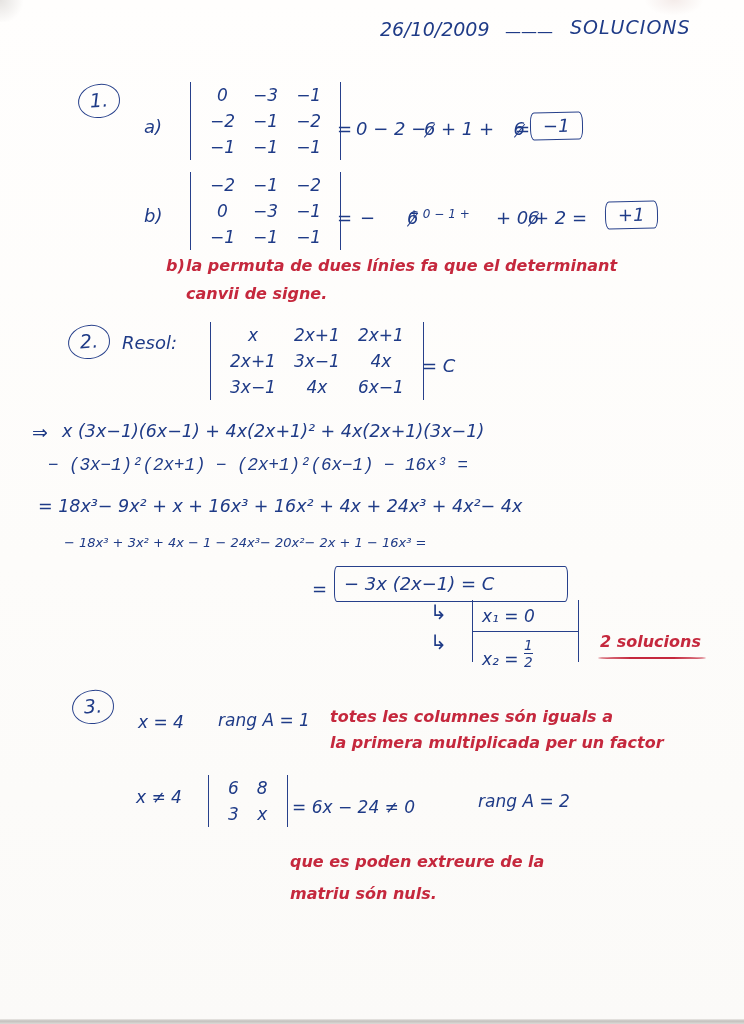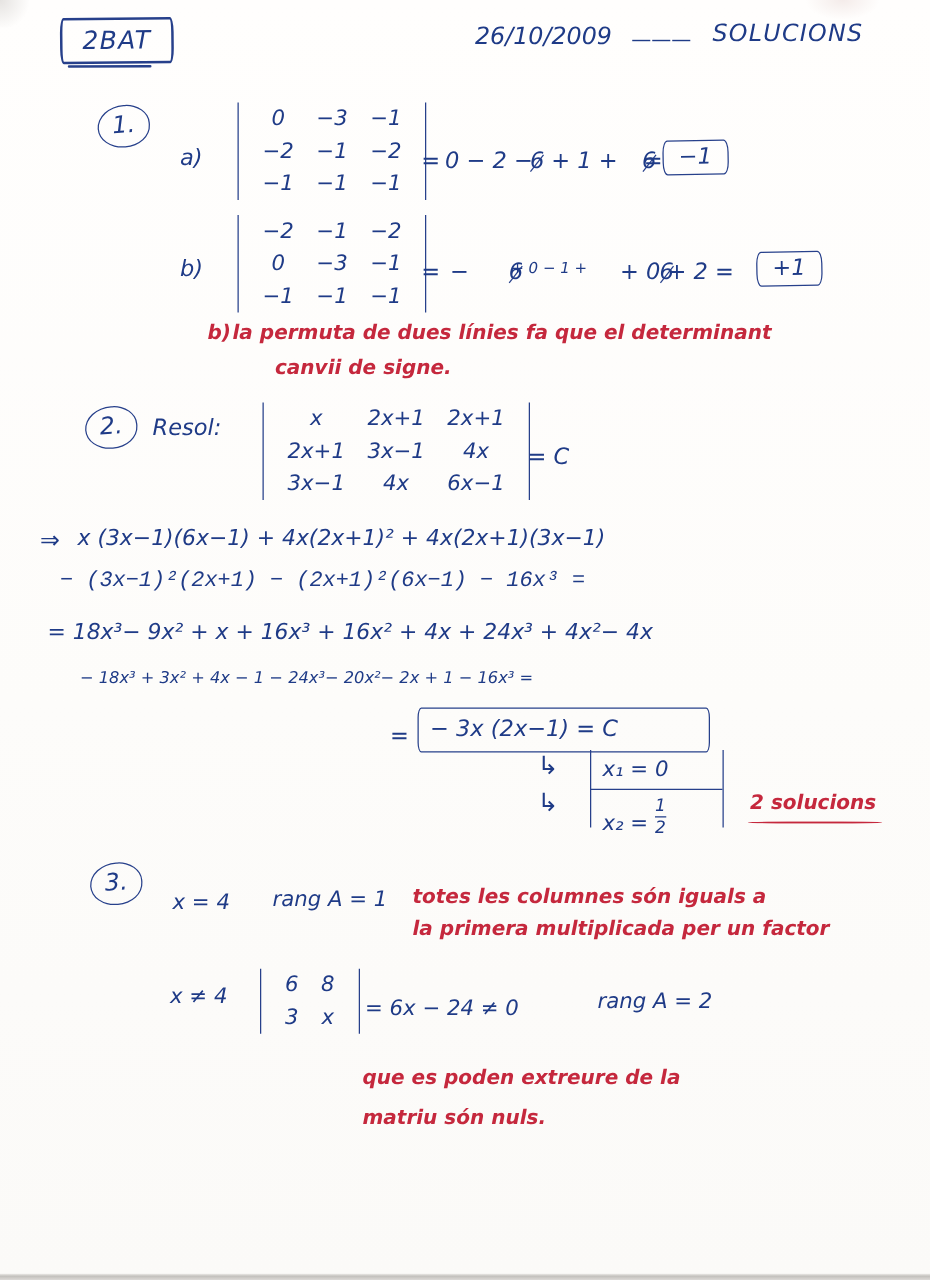--- a/index.html
+++ b/index.html
@@ -87,21 +87,20 @@
   .frac .den{border-top:1.3px solid #1f3b87;}
 </style>
 </head>
 <body>
 
 <div class="page">
   <div class="corner"></div>
   <div class="corner2"></div>
 
   
-  <div class="titlebox">2BAT</div>
 
   <div class="ink bluehand" style="left:380px;top:18px;font-size:19px;">26/10/2009</div>
   <div class="ink blue" style="left:505px;top:22px;font-size:16px;">———</div>
   <div class="ink bluehand" style="left:570px;top:16px;font-size:19px;letter-spacing:1px;">SOLUCIONS</div>
 
   
   <div class="circnum" style="left:78px;top:84px;">1.</div>
 
   <div class="ink bluehand" style="left:144px;top:116px;font-size:18px;">a)</div>
 
@@ -168,21 +167,21 @@
   <div class="ink bluehand" style="left:360px;top:207px;font-size:18px;">−</div>
   <div class="ink bluehand strike" style="left:374px;top:207px;font-size:18px;">6</div>
   <div class="ink bluehand" style="left:409px;top:207px;font-size:12px;">+ 0 − 1 +</div>
   <div class="ink bluehand strike" style="left:478px;top:207px;font-size:18px;">6</div>
   <div class="ink bluehand" style="left:496px;top:207px;font-size:18px;">+ 0 + 2 =</div>
   <div class="resbox" style="left:605px;top:201px;">+1</div>
 
   
   <div class="ink redhand" style="left:166px;top:256px;font-size:16px;">b)</div>
   <div class="ink redhand" style="left:186px;top:256px;font-size:16px;">la permuta de dues línies fa que el determinant</div>
-  <div class="ink redhand" style="left:186px;top:284px;font-size:16px;margin-left:34px;">canvii de signe.</div>
+  <div class="ink redhand" style="left:186px;top:284px;font-size:16px;">canvii de signe.</div>
 
   
   <div class="circnum" style="left:68px;top:325px;">2.</div>
   <div class="ink bluehand" style="left:122px;top:332px;font-size:18px;">Resol:</div>
 
   <div class="det" style="left:210px;top:322px;">
     <div class="bar l"></div>
       <div class="bar r"></div>
     <table>
       <tbody>

